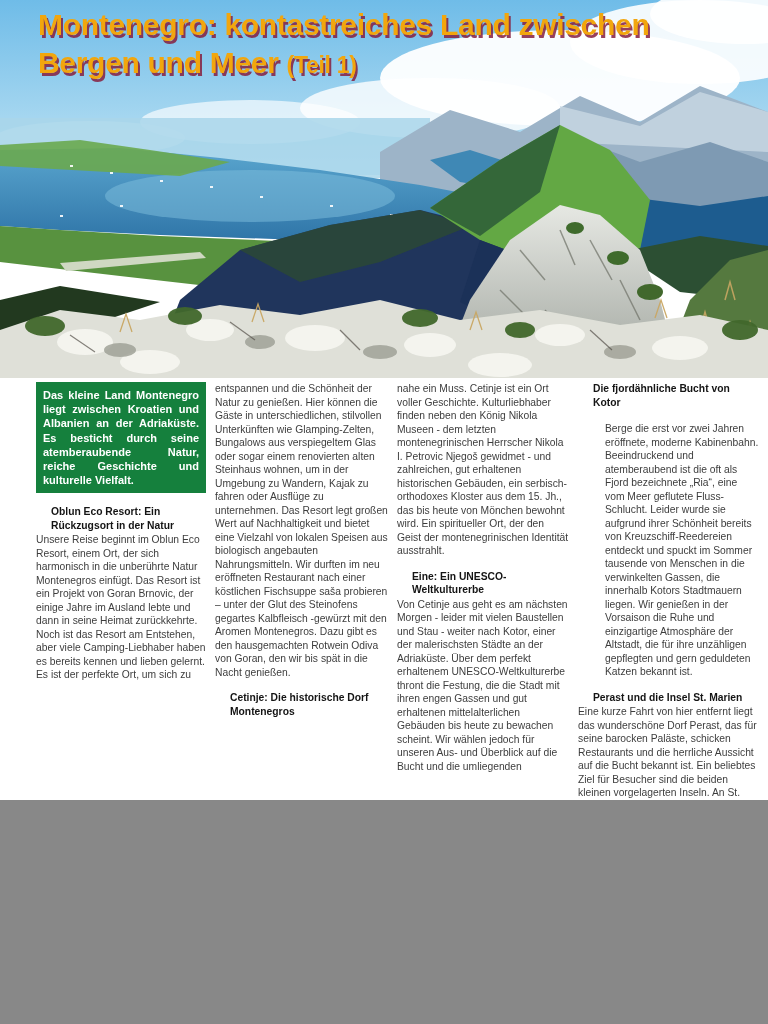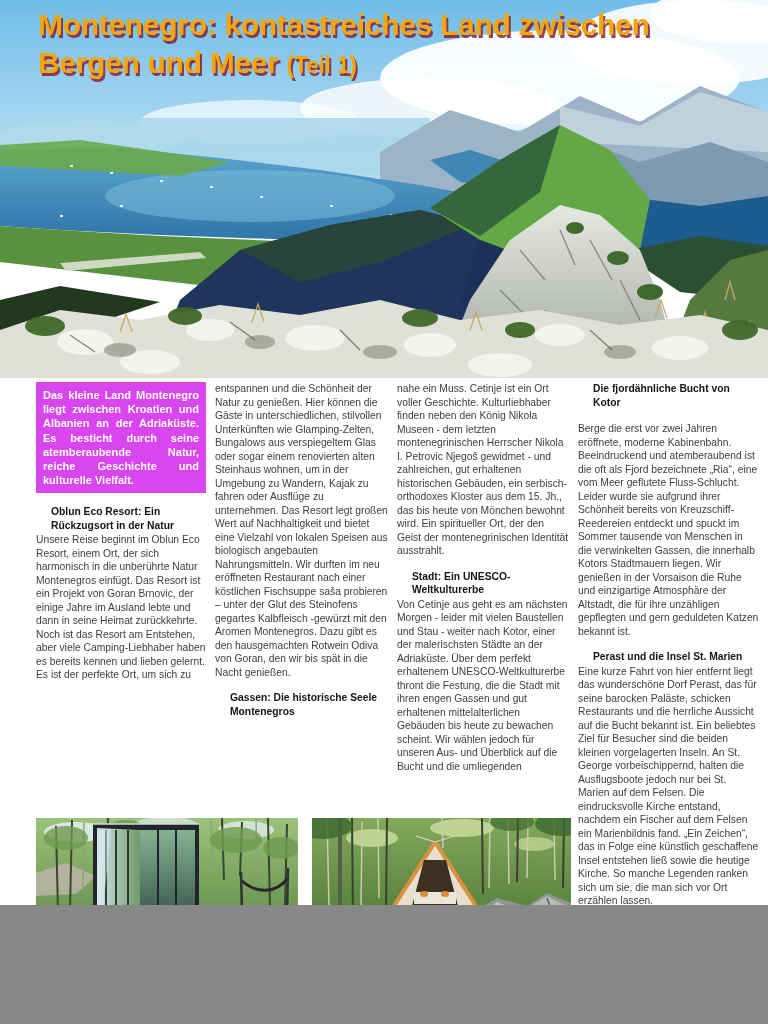--- a/index.html
+++ b/index.html
@@ -1,38 +1,38 @@
 <!DOCTYPE html>
 <html lang="de"><head>
 <meta charset="utf-8">
 <style>
   html,body{margin:0;padding:0;background:#888;}
-  .page{position:relative;width:768px;height:905px;margin:0 auto;background:#ffffff;
+  .page{position:relative;width:768px;height:800px;margin:0 auto;background:#ffffff;
         overflow:hidden;font-family:"Liberation Sans",sans-serif;}
 
   
   .hero{position:absolute;top:0;left:0;width:768px;height:378px;}
   .hero svg{display:block;}
   .title{position:absolute;top:6px;left:38px;z-index:5;
          font-weight:bold;font-size:30px;line-height:38px;letter-spacing:-0.3px;
          color:#f2a60d;text-shadow:2px 3px 0 rgba(134,30,62,0.85);}
   .title .part{font-size:23px;}
 
   
   .columns{position:absolute;top:382px;left:36px;width:723px;display:flex;gap:9px;
            font-size:10.3px;line-height:13.5px;color:#3d3d3d;z-index:1;}
   .col1{width:170px;} .col2{width:173px;} .col3{width:172px;} .col4{width:181px;}
-  .intro-box{background:#d946ef;color:#ffffff;font-weight:bold;font-size:11px;
+  .intro-box{background:#15803d;color:#ffffff;font-weight:bold;font-size:11px;
              line-height:14.2px;padding:6px 7px;text-align:justify;}
   .lead{margin-top:9px;font-size:11.3px;line-height:14.8px;}
   .arrow-icon{color:#d4087e;font-weight:bold;margin-right:2px;white-space:nowrap;}
   .head{font-weight:bold;color:#141414;margin:12px 0 1px 15px;}
   .head.first{margin-top:0;}
   .para{margin:0;}
-  .para.gap{margin-top:13px;}
+  .para.gap{margin-top:13px;margin-left:27px;}
 
   
   .photo{position:absolute;z-index:2;}
   .photo1{left:36px;top:818px;width:262px;height:135px;}
   .photo2{left:312px;top:818px;width:259px;height:135px;}
   .caption{position:absolute;z-index:3;top:958px;font-size:10.5px;font-weight:bold;color:#1e1e1e;text-align:center;}
   .caption1{left:36px;width:262px;}
   .caption2{left:312px;width:259px;font-family:Liberation Serif, serif;}
 </style>
 </head>
@@ -169,26 +169,26 @@
   <div class="columns">
 
     <div class="col1">
       <div class="intro-box">Das kleine Land Montenegro liegt zwischen Kroatien und Albanien an der Adriaküste. Es besticht durch seine atemberaubende Natur, reiche Geschichte und kulturelle Vielfalt.</div>
       <div class="head">Oblun Eco Resort: Ein Rückzugsort in der Natur</div>
       <p class="para">Unsere Reise beginnt im Oblun Eco Resort, einem Ort, der sich harmonisch in die unberührte Natur Montenegros einfügt.  Das Resort ist ein Projekt von Goran Brnovic, der einige Jahre im Ausland lebte und dann in seine Heimat zurückkehrte. Noch ist das Resort am Entstehen, aber viele Camping-Liebhaber haben es bereits kennen und lieben gelernt. Es ist der perfekte Ort, um sich zu</p>
     </div>
 
     <div class="col2">
       <p class="para">entspannen und die Schönheit der Natur zu genießen. Hier können die Gäste in unterschiedlichen, stilvollen Unterkünften wie Glamping-Zelten, Bungalows aus verspiegeltem Glas oder sogar einem renovierten alten Steinhaus wohnen, um in der Umgebung zu Wandern, Kajak zu fahren oder Ausflüge zu unternehmen. Das Resort legt großen Wert auf Nachhaltigkeit und bietet eine Vielzahl von lokalen Speisen aus biologisch angebauten Nahrungsmitteln. Wir durften im neu eröffneten Restaurant nach einer köstlichen Fischsuppe saša probieren – unter der Glut des Steinofens gegartes Kalbfleisch -gewürzt mit den Aromen Montenegros. Dazu gibt es den hausgemachten Rotwein Odiva von Goran, den wir bis spät in die Nacht genießen.</p>
-      <div class="head">Gassen: Die historische Seele Montenegros</div>
+      <div class="head">Cetinje: Die historische Dorf Montenegros</div>
     </div>
 
     <div class="col3">
       <p class="para">nahe ein Muss. Cetinje ist ein Ort voller Geschichte. Kulturliebhaber finden neben den König Nikola Museen - dem letzten montenegrinischen Herrscher Nikola I. Petrovic Njegoš gewidmet - und zahlreichen, gut erhaltenen historischen Gebäuden, ein serbisch-orthodoxes Kloster aus dem 15. Jh., das bis heute von Mönchen bewohnt wird. Ein spiritueller Ort, der den Geist der montenegrinischen Identität ausstrahlt.</p>
-      <div class="head">Stadt: Ein UNESCO-Weltkulturerbe</div>
+      <div class="head">Eine: Ein UNESCO-Weltkulturerbe</div>
       <p class="para">Von Cetinje aus geht es am nächsten Morgen - leider mit vielen Baustellen und Stau - weiter nach Kotor, einer der malerischsten Städte an der Adriaküste. Über dem perfekt erhaltenem UNESCO-Weltkulturerbe thront die Festung, die die Stadt mit ihren engen Gassen und gut erhaltenen mittelalterlichen Gebäuden bis heute zu bewachen scheint. Wir wählen jedoch für unseren Aus- und Überblick auf die Bucht und die umliegenden</p>
     </div>
 
     <div class="col4">
       <div class="head first">Die fjordähnliche Bucht von Kotor</div>
       <p class="para gap">Berge die erst vor zwei Jahren eröffnete, moderne Kabinenbahn. Beeindruckend und atemberaubend ist die oft als Fjord bezeichnete „Ria“, eine vom Meer geflutete Fluss-Schlucht. Leider wurde sie aufgrund ihrer Schönheit bereits von Kreuzschiff-Reedereien entdeckt und spuckt im Sommer tausende von Menschen in die verwinkelten Gassen, die innerhalb Kotors Stadtmauern liegen. Wir genießen in der Vorsaison die Ruhe und einzigartige Atmosphäre der Altstadt, die für ihre unzähligen gepflegten  und gern geduldeten Katzen bekannt ist.</p>
       <div class="head">Perast und die Insel St. Marien</div>
       <p class="para">Eine kurze Fahrt von hier entfernt liegt das wunderschöne Dorf Perast, das für seine barocken Paläste, schicken Restaurants und die herrliche Aussicht auf die Bucht bekannt ist. Ein beliebtes Ziel für Besucher sind die beiden kleinen vorgelagerten Inseln. An St. George vorbeischippernd, halten die Ausflugsboote jedoch nur bei St. Marien auf dem Felsen. Die eindrucksvolle Kirche entstand, nachdem ein Fischer auf dem Felsen ein Marienbildnis fand. „Ein Zeichen“, das in Folge eine künstlich geschaffene Insel entstehen ließ sowie die heutige Kirche. So manche Legenden ranken sich um sie, die man sich vor Ort erzählen lassen.</p>
     </div>
   </div>

